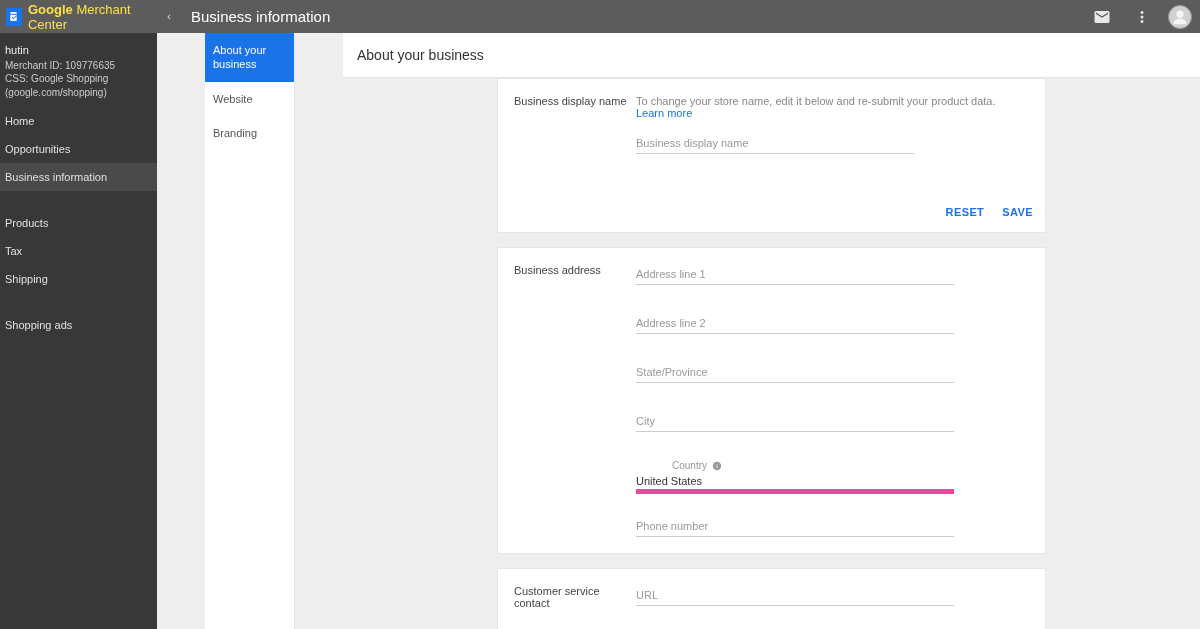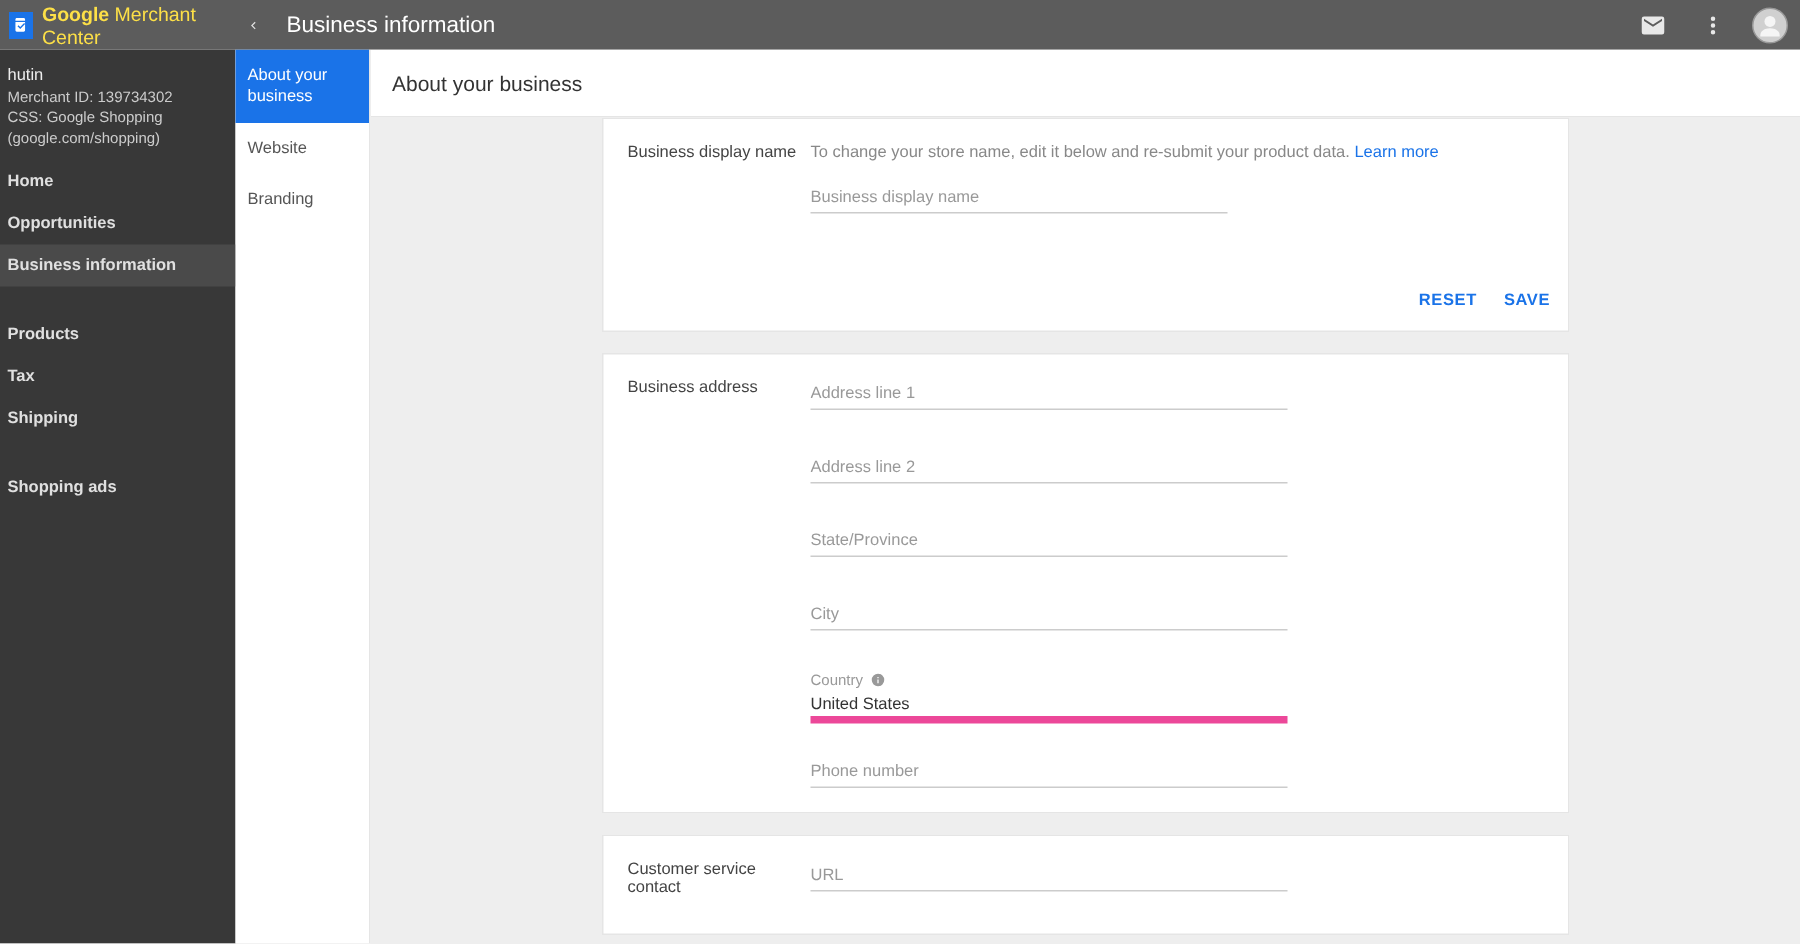--- a/index.html
+++ b/index.html
@@ -13,46 +13,46 @@
 .logo-text b { font-weight: 700; }
 .chevron-back { width: 24px; display: flex; align-items: center; justify-content: center; cursor: pointer; }
 .chevron-back svg { width: 10px; height: 10px; fill: #e0e0e0; }
 .page-title { font-size: 15px; font-weight: 500; margin-left: 10px; color: #fff; }
 .header-right { position: absolute; right: 8px; display: flex; align-items: center; gap: 12px; }
 .icon-btn { width: 28px; height: 28px; display: flex; align-items: center; justify-content: center; cursor: pointer; }
 .icon-btn svg { width: 18px; height: 18px; fill: #e8e8e8; }
 .avatar { width: 24px; height: 24px; border-radius: 50%; background: #d0d0d0; border: 1px solid #999; display: flex; align-items: center; justify-content: center; overflow: hidden; }
 .avatar svg { width: 22px; height: 22px; fill: #f5f5f5; }
 
-.main-layout { display: flex; height: calc(100% - 33px); }
+.main-layout { display: flex; height: calc(100% - 33px); gap: 48px; }
 
 .sidebar-primary { width: 157px; background: #383838; color: #ddd; font-size: 11px; flex-shrink: 0; display: flex; flex-direction: column; }
 .account-block { padding: 10px 5px 8px 5px; color: #ccc; line-height: 1.35; font-size: 10px; }
 .account-name { font-size: 11px; color: #eee; margin-bottom: 1px; }
-.nav-item { padding: 8px 5px; color: #e0e0e0; cursor: pointer; font-size: 11px; font-weight: bold; }
+.nav-item { padding: 8px 5px; color: #e0e0e0; cursor: pointer; font-size: 11px; }
 .nav-item.active { background: #4a4a4a; }
 .nav-spacer { height: 18px; }
 
 .sidebar-secondary { width: 90px; background: #fff; flex-shrink: 0; border-right: 1px solid #e5e5e5; }
 .subnav-item { padding: 10px 8px; font-size: 11px; color: #555; cursor: pointer; line-height: 1.3; }
 .subnav-item.active { background: #1a73e8; color: #fff; }
 
 .content { flex: 1; overflow-y: auto; background: #eeeeee; }
 .content-title-bar { background: #fff; padding: 14px 14px; font-size: 14px; color: #333; border-bottom: 1px solid #e5e5e5; }
 
 .content-body { padding: 0 0 20px 0; }
 .card { background: #fff; margin: 0 154px 14px 154px; border: 1px solid #e5e5e5; }
 .card-inner { display: flex; padding: 16px 0 0 0; }
 .card-label-col { width: 138px; padding-left: 16px; font-size: 11px; color: #444; flex-shrink: 0; }
 .card-form-col { flex: 1; padding-right: 28px; }
 .card-form-col.narrow { max-width: 318px; padding-right: 0; }
 .helper-text { font-size: 11px; color: #888; margin-bottom: 14px; }
 .helper-text a { color: #1a73e8; text-decoration: none; cursor: pointer; }
 .input-row { margin-bottom: 28px; position: relative; }
-.input-label { font-size: 10px; color: #999; margin-bottom: 2px; display: block; }
+.input-label { font-size: 10px; color: #999; margin-bottom: 2px; display: block; margin-left: 36px; }
 .input-label .info-icon { display: inline-block; width: 10px; height: 10px; vertical-align: middle; margin-left: 2px; }
 .input-label .info-icon svg { width: 10px; height: 10px; fill: #999; }
 .text-input { width: 100%; border: none; border-bottom: 1px solid #ccc; padding: 4px 0; font-size: 11px; color: #333; outline: none; background: transparent; }
 .text-input::placeholder { color: #999; }
 .static-value { font-size: 11px; color: #333; padding: 2px 0; border-bottom: 5px solid #ec4899; }
 .card-actions { display: flex; justify-content: flex-end; gap: 18px; padding: 24px 12px 14px 0; }
 .btn-text { background: none; border: none; color: #1a73e8; font-size: 11px; font-weight: 600; letter-spacing: 0.4px; cursor: pointer; }
 .first-card-topmargin { margin-top: 0; }
 </style>
 </head>
@@ -93,21 +93,21 @@
         </svg>
     </div>
   </div>
 </div>
 
 <div class="main-layout">
 
   <div class="sidebar-primary">
     <div class="account-block">
       <div class="account-name">hutin</div>
-      <div>Merchant ID: 139734302</div>
+      <div>Merchant ID: 109776635</div>
       <div>CSS: Google Shopping</div>
       <div>(google.com/shopping)</div>
     </div>
     <div id="primary-nav-mount">
         <div class="nav-item">Home</div>
         <div class="nav-item">Opportunities</div>
         <div class="nav-item active">Business information</div>
         <div class="nav-spacer"></div>
         <div class="nav-item">Products</div>
         <div class="nav-item">Tax</div>

